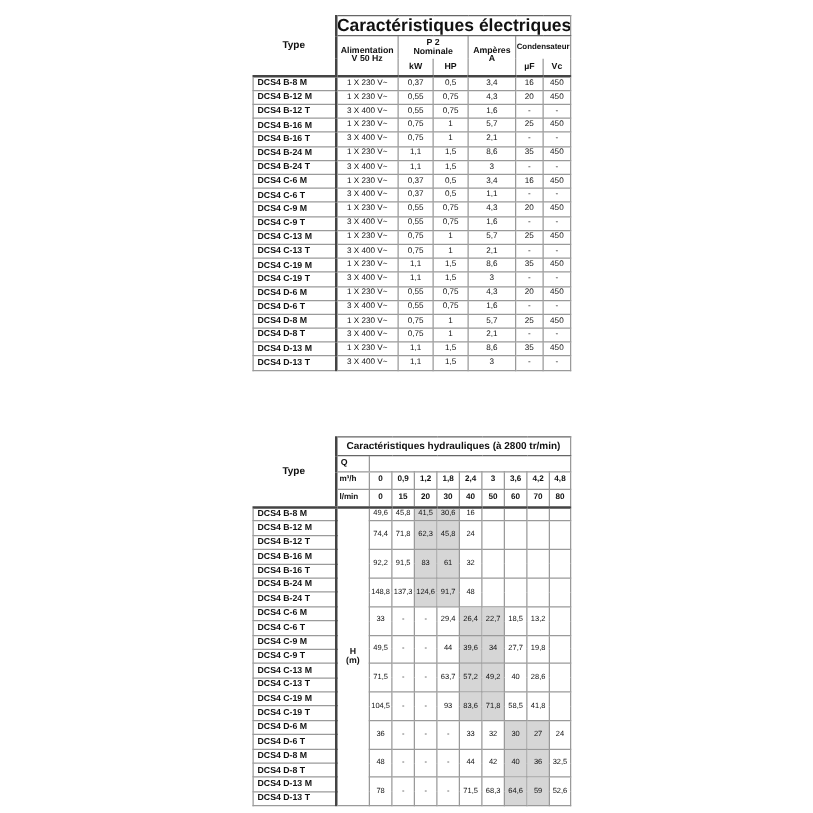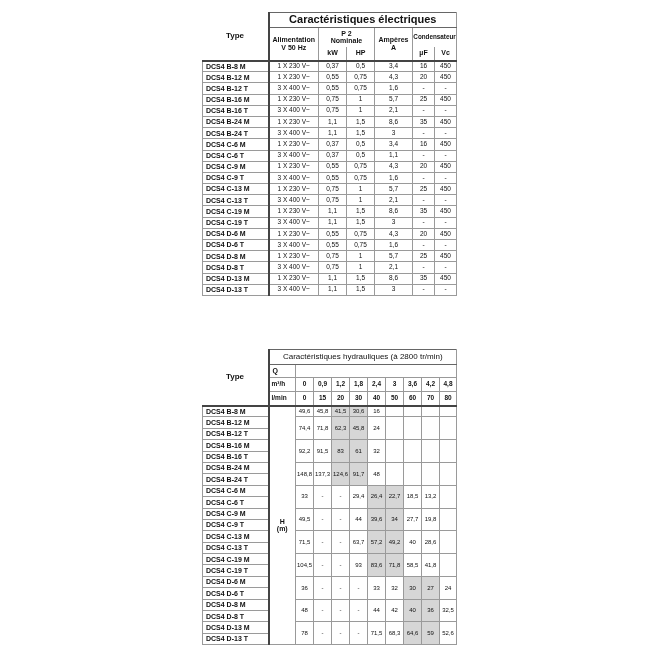--- a/index.html
+++ b/index.html
@@ -4,37 +4,37 @@
 <style>
   html,body{margin:0;padding:0;background:#fff;}
   .canvas{position:relative;width:650px;height:650px;background:#ffffff;overflow:hidden;
           font-family:"Liberation Sans","DejaVu Sans",sans-serif;color:#111;}
   table{border-collapse:collapse;table-layout:fixed;position:absolute;}
   td{padding:0;margin:0;text-align:center;vertical-align:middle;line-height:1.05;
      white-space:nowrap;overflow:hidden;color:#111;}
   
   #t1{left:202px;top:12px;width:254px;}
   .t1-typehead{border:none;border-bottom:2px solid #444;font-weight:700;font-size:8px;}
-  .t1-title{font-weight:700;font-size:11px;border-top:1px solid #666;border-bottom:1px solid #666;
+  .t1-title{font-weight:700;font-size:14px;border-top:1px solid #666;border-bottom:1px solid #666;
             border-left:2px solid #444;border-right:1px solid #999;}
   .t1-h{font-weight:700;font-size:7px;border-left:1px solid #999;border-right:1px solid #999;}
   .t1-h .sub{display:block;}
   .hd-alim{border-left:2px solid #444;border-bottom:2px solid #444;}
   .hd-amp{border-bottom:2px solid #444;}
   .t1-h3{font-weight:700;font-size:7px;border-left:1px solid #999;border-right:1px solid #999;
          border-top:none;border-bottom:2px solid #444;}
   #t1 tbody tr{height:11.2px;}
   .t1-type{border:1px solid #9a9a9a;border-right:none;font-weight:700;font-size:7px;
            text-align:left;padding-left:3px;}
   .t1-val{border:1px solid #9a9a9a;font-size:6.5px;}
   .c-alim{border-left:2px solid #444;}
   
   #t2{left:202px;top:349px;width:254px;}
   .t2-typehead{border:none;border-bottom:2px solid #444;font-weight:700;font-size:8px;}
-  .t2-title{font-weight:400;font-size:8px;border-top:1px solid #666;border-bottom:1px solid #666;
+  .t2-title{font-weight:700;font-size:8px;border-top:1px solid #666;border-bottom:1px solid #666;
             border-left:2px solid #444;border-right:1px solid #999;}
   .t2-qlabel{font-weight:700;font-size:7px;text-align:left;padding-left:3px;
              border-left:2px solid #444;border-bottom:1px solid #999;}
   .t2-qspan{border-bottom:1px solid #999;border-left:1px solid #999;border-right:1px solid #999;}
   .t2-unit{font-weight:700;font-size:6.5px;text-align:left;padding-left:2px;
            border:1px solid #999;border-left:2px solid #444;}
   .t2-head-num{font-weight:700;font-size:6.5px;border:1px solid #999;}
   .hb{border-bottom:2px solid #444 !important;}
   #t2 tbody tr{height:11.4px;}
   .t2-type{font-weight:700;font-size:7px;text-align:left;padding-left:3px;

